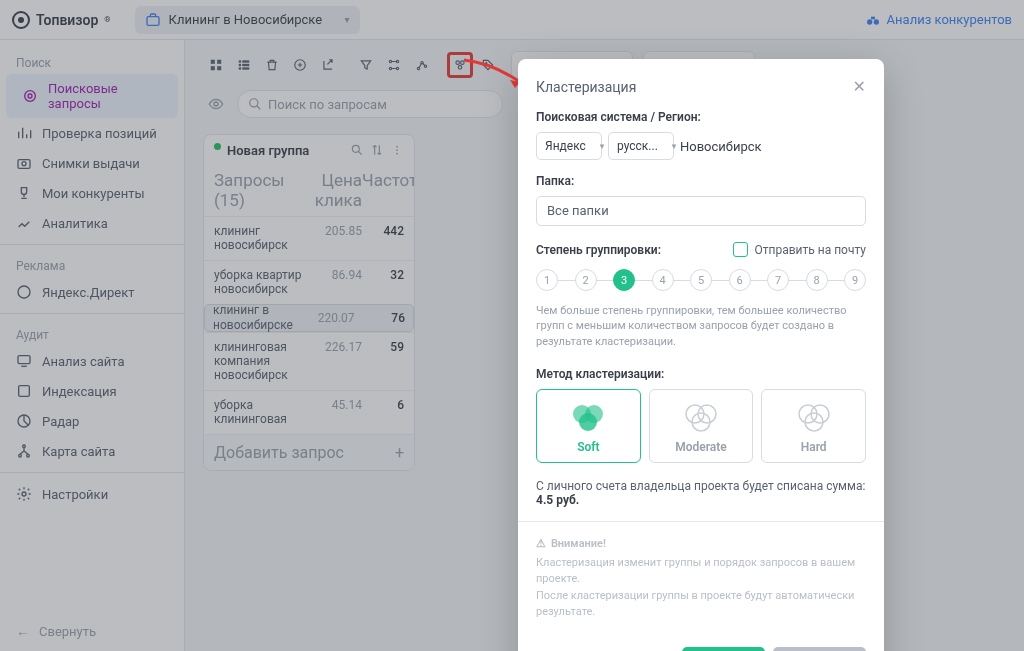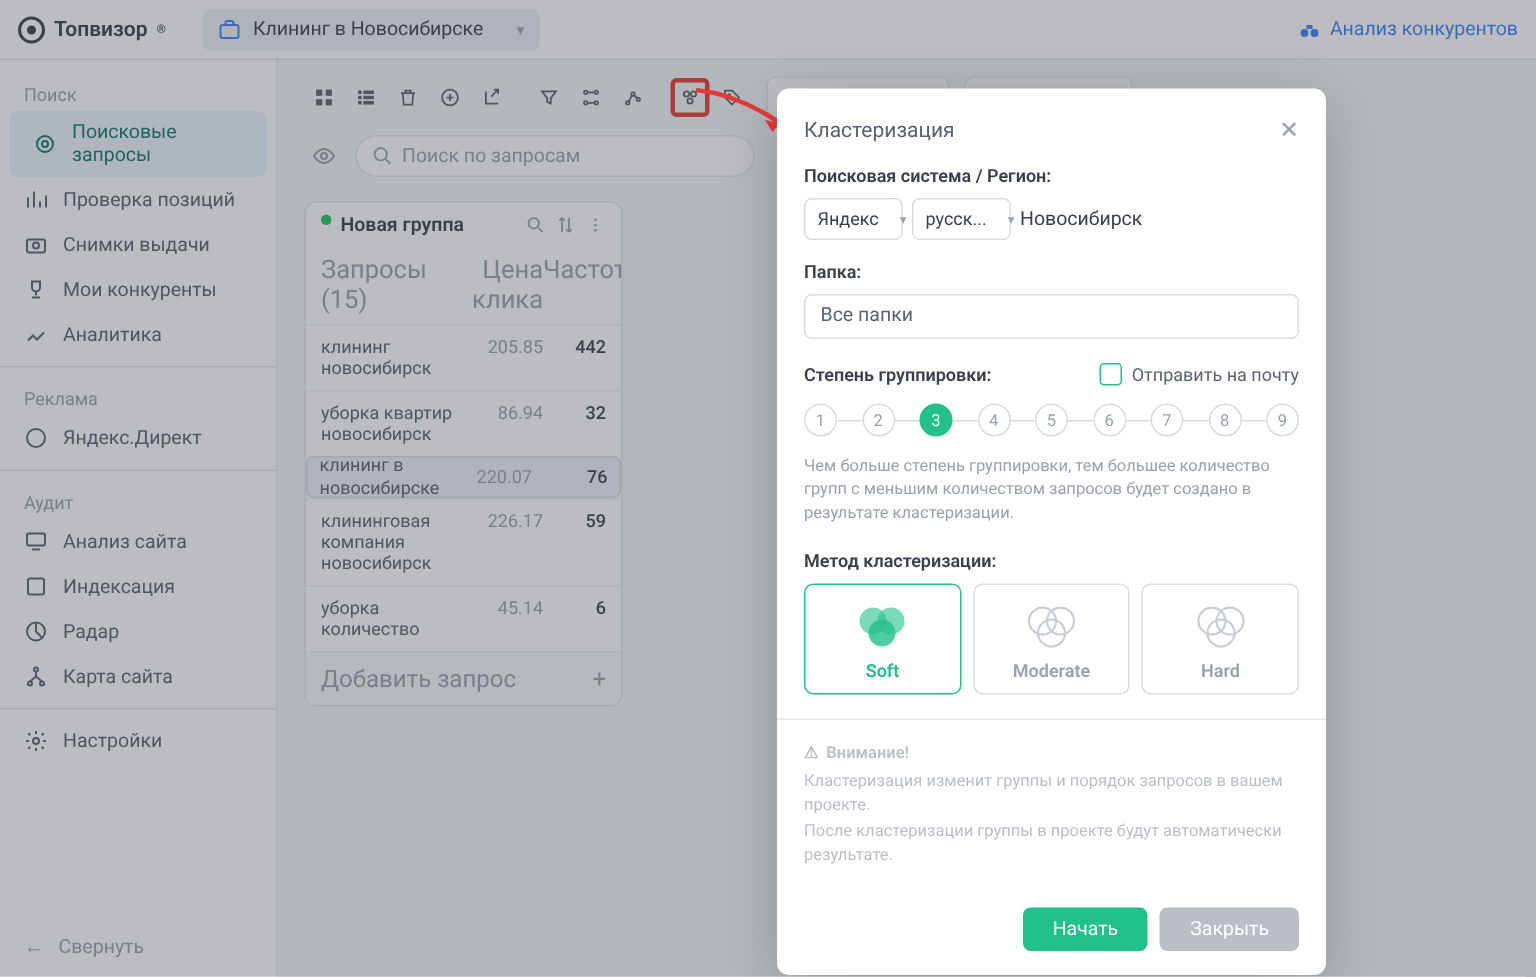--- a/index.html
+++ b/index.html
@@ -10,21 +10,21 @@
 .logo-dot{width:6px;height:6px;background:#3a3f4a;border-radius:50%}
 .project-select{margin-left:24px;display:flex;align-items:center;gap:8px;background:#eef1f6;border-radius:6px;padding:4px 10px;height:28px;width:225px;justify-content:space-between}
 .proj-left{display:flex;align-items:center;gap:8px}
 .briefcase{width:16px;height:16px;color:#3b82f6}
 .chev{color:#9aa1ad;font-size:10px}
 .competitors{margin-left:auto;display:flex;align-items:center;gap:6px;color:#3b82f6;font-size:13px}
 .bug-icon{width:16px;height:16px;color:#3b82f6}
 .sidebar{position:absolute;left:0;top:40px;bottom:0;width:185px;background:#fff;padding:8px 0;border-right:1px solid #e4e7ec}
 .side-section{font-size:12px;color:#9aa1ad;padding:8px 16px 4px}
 .side-item{display:flex;align-items:center;gap:10px;padding:7px 16px;font-size:13px;color:#5a6170;cursor:pointer}
-.side-item.active{color:#0f766e;background:#eef4ff;border-radius:6px;margin:0 6px}
+.side-item.active{color:#a21caf;background:#eef4ff;border-radius:6px;margin:0 6px}
 .side-item .icon{width:16px;height:16px;flex-shrink:0}
 .side-divider{height:1px;background:#e4e7ec;margin:6px 0}
 .collapse{position:absolute;bottom:12px;left:16px;display:flex;align-items:center;gap:10px;color:#9aa1ad;font-size:13px}
 .main{position:absolute;left:185px;top:40px;right:0;bottom:0;padding:10px 18px}
 .toolbar{display:flex;align-items:center;gap:2px;height:30px;margin-bottom:10px}
 .tb-btn{width:26px;height:26px;display:flex;align-items:center;justify-content:center;color:#5a6170;border-radius:4px}
 .tb-btn.highlight{border:3px solid #e53935;border-radius:4px}
 .tb-sep{width:8px}
 .yandex-sel{margin-left:8px;display:flex;align-items:center;gap:6px;border:1px solid #e4e7ec;border-radius:6px;padding:3px 10px;height:28px;width:122px;justify-content:space-between;background:#fff}
 .searchbar{display:flex;align-items:center;gap:8px;margin-top:8px}
@@ -342,21 +342,21 @@
           <span class="row-name">клининг в новосибирске</span>
           <span class="row-cpc">220.07</span>
           <span class="row-freq">76</span>
         </div>
         <div class="group-row">
           <span class="row-name">клининговая компания новосибирск</span>
           <span class="row-cpc">226.17</span>
           <span class="row-freq">59</span>
         </div>
         <div class="group-row">
-          <span class="row-name">уборка количество</span>
+          <span class="row-name">уборка клининговая</span>
           <span class="row-cpc">45.14</span>
           <span class="row-freq">6</span>
         </div>
       </div>
     <div class="add-row">
       <span>Добавить запрос</span>
       <span>+</span>
     </div>
   </div>
 </div>
@@ -435,20 +435,21 @@
       <div class="m-icon">
           <svg width="40" height="30" viewBox="0 0 40 30">
             <circle cx="14" cy="12" r="9" fill="none" stroke="#c9cdd5" stroke-width="1.5"></circle>
             <circle cx="26" cy="12" r="9" fill="none" stroke="#c9cdd5" stroke-width="1.5"></circle>
             <circle cx="20" cy="20" r="9" fill="none" stroke="#c9cdd5" stroke-width="1.5"></circle>
           </svg>
         </div>
       <div class="m-label">Hard</div>
     </div>
   </div>
+  <div class="cost-line"><span>С личного счета владельца проекта будет списана сумма: </span><b>4.5 руб.</b></div>
   <div class="modal-divider"></div>
   <div class="warn">
     <div class="warn-title">
         <span>⚠</span>
         <span>Внимание!</span>
       </div>
     <div>Кластеризация изменит группы и порядок запросов в вашем проекте.</div>
     <div>После кластеризации группы в проекте будут автоматически результате.</div>
   </div>
   <div class="modal-buttons">

